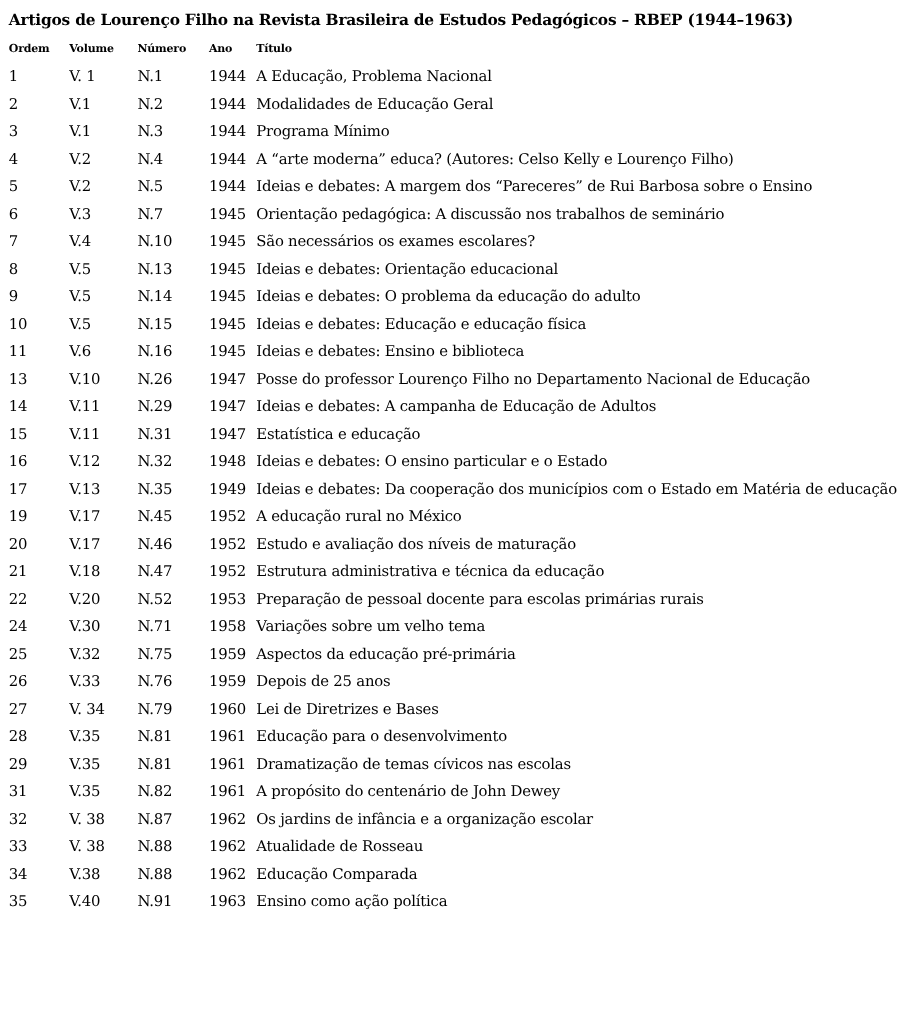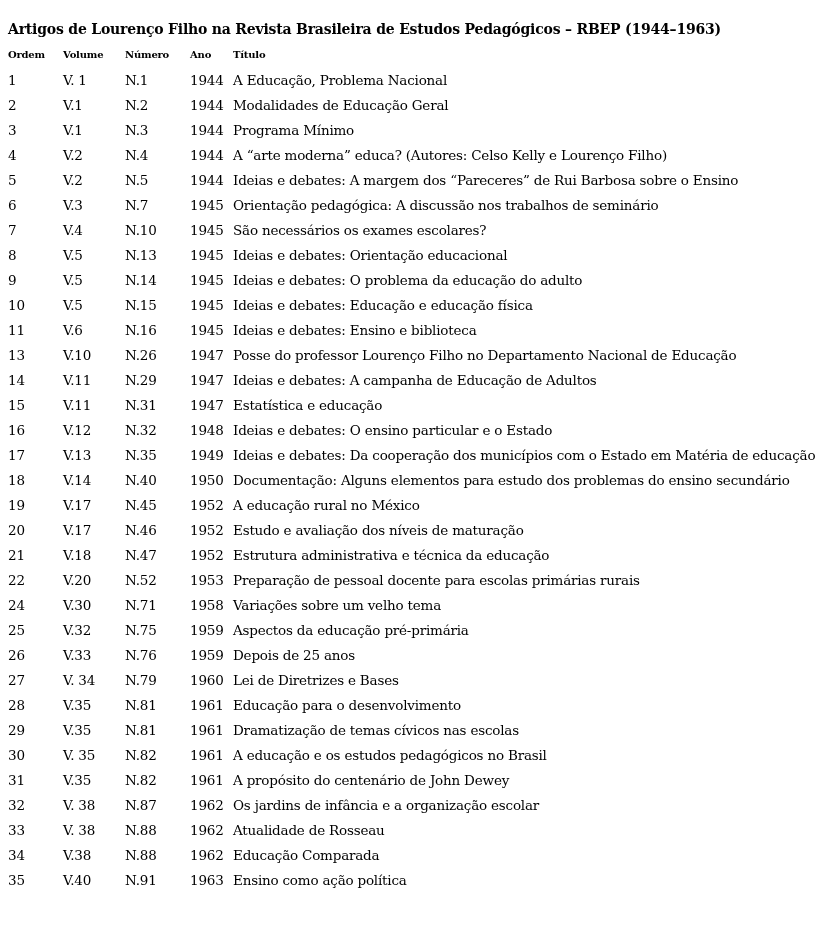--- a/index.html
+++ b/index.html
@@ -7,21 +7,21 @@
     padding: 0;
     background: #ffffff;
     width: 823px;
     height: 933px;
     overflow: hidden;
   }
   .page {
     box-sizing: border-box;
     width: 823px;
     height: 933px;
-    padding: 16px 0 0 8px;
+    padding: 6px 0 0 8px;
     font-family: "DejaVu Serif", serif;
     color: #000000;
     font-size: 13.5px;
     letter-spacing: -0.2px;
   }
   .doc-title {
     font-weight: bold;
     font-size: 14px;
     line-height: 26px;
     height: 26px;
@@ -186,27 +186,20 @@
           <td>Ideias e debates: O ensino particular e o Estado</td>
         </tr>
         <tr>
           <td>17</td>
           <td>V.13</td>
           <td>N.35</td>
           <td>1949</td>
           <td>Ideias e debates: Da cooperação dos municípios com o Estado em Matéria de educação</td>
         </tr>
         <tr>
-          <td>18</td>
-          <td>V.14</td>
-          <td>N.40</td>
-          <td>1950</td>
-          <td>Documentação: Alguns elementos para estudo dos problemas do ensino secundário</td>
-        </tr>
-        <tr>
           <td>19</td>
           <td>V.17</td>
           <td>N.45</td>
           <td>1952</td>
           <td>A educação rural no México</td>
         </tr>
         <tr>
           <td>20</td>
           <td>V.17</td>
           <td>N.46</td>
@@ -263,27 +256,20 @@
           <td>Educação para o desenvolvimento</td>
         </tr>
         <tr>
           <td>29</td>
           <td>V.35</td>
           <td>N.81</td>
           <td>1961</td>
           <td>Dramatização de temas cívicos nas escolas</td>
         </tr>
         <tr>
-          <td>30</td>
-          <td>V. 35</td>
-          <td>N.82</td>
-          <td>1961</td>
-          <td>A educação e os estudos pedagógicos no Brasil</td>
-        </tr>
-        <tr>
           <td>31</td>
           <td>V.35</td>
           <td>N.82</td>
           <td>1961</td>
           <td>A propósito do centenário de John Dewey</td>
         </tr>
         <tr>
           <td>32</td>
           <td>V. 38</td>
           <td>N.87</td>

